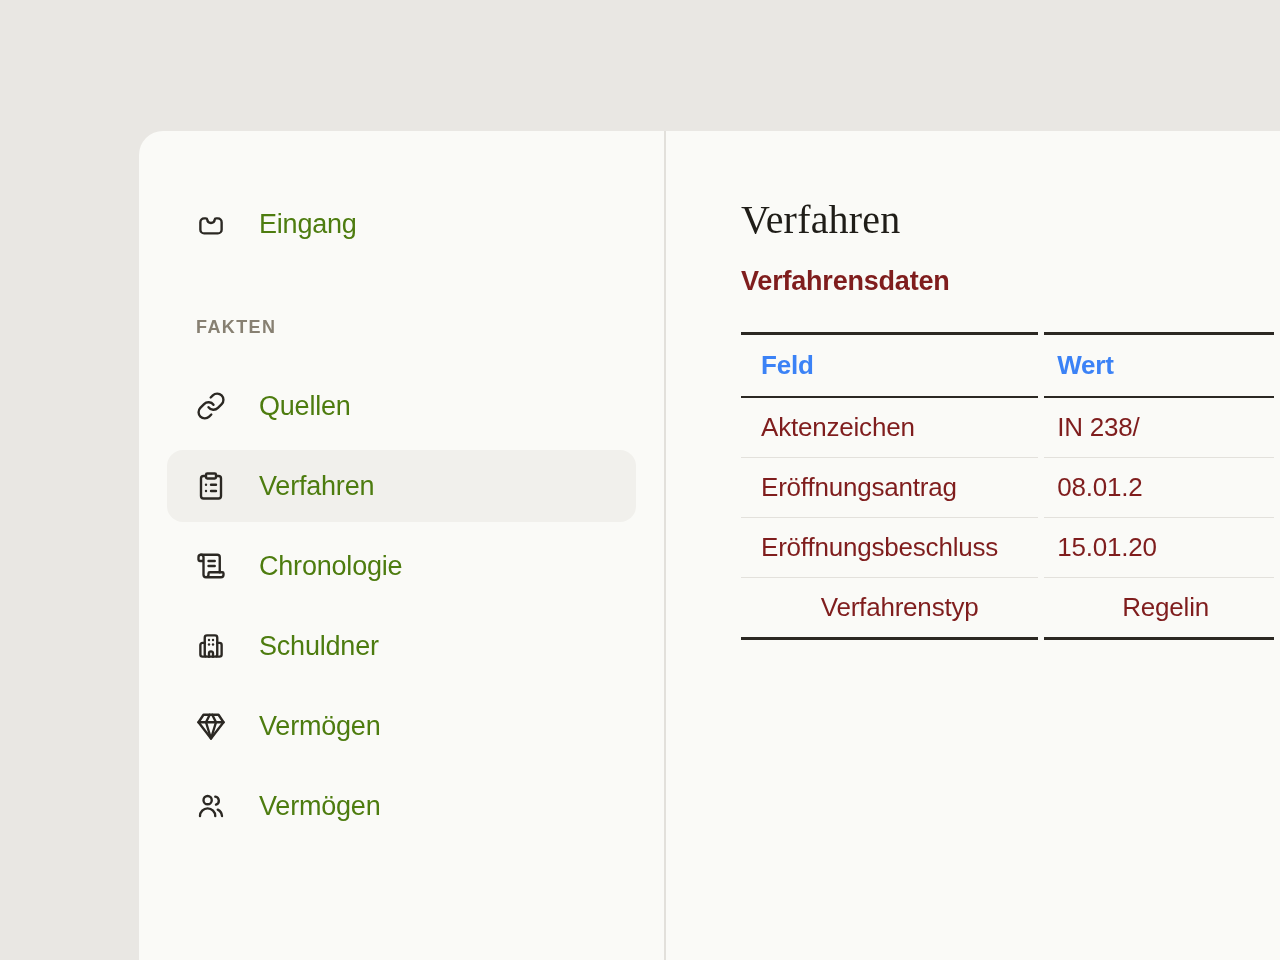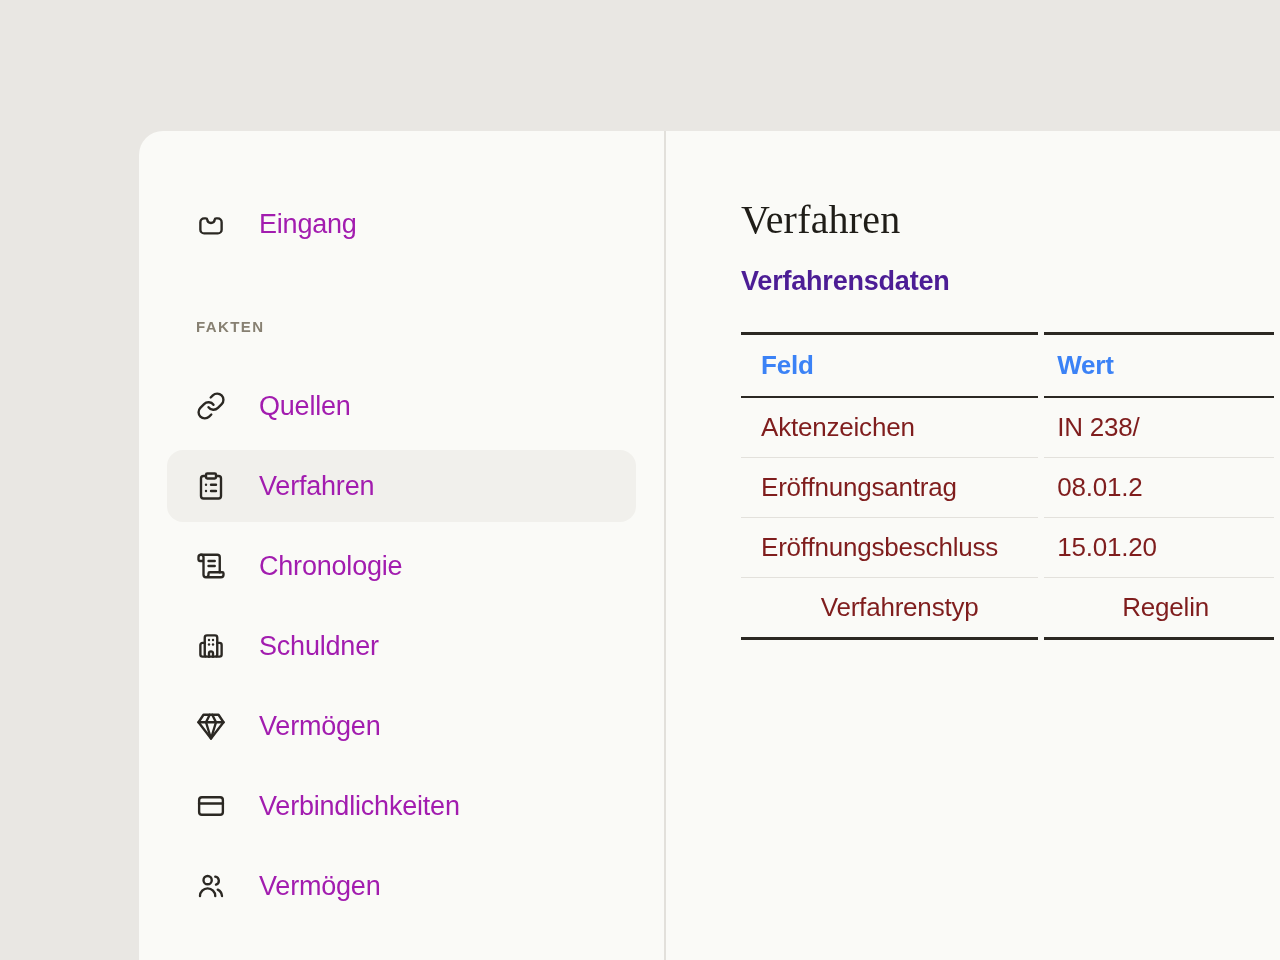--- a/index.html
+++ b/index.html
@@ -31,41 +31,41 @@
     padding: 57px 28px 0 28px;
   }
   .nav-item {
     height: 72px;
     display: flex;
     align-items: center;
     padding-left: 29px;
     border-radius: 16px;
     margin-bottom: 8px;
     cursor: pointer;
-    color: #a21caf;
+    color: #4d7c0f;
   }
   .nav-item.active { background: #f1f0ec; }
   .nav-item .icon {
     width: 30px;
     height: 30px;
     flex: 0 0 30px;
     margin-right: 33px;
     color: #2b2823;
   }
   .nav-item .icon svg { display: block; width: 30px; height: 30px; }
   .nav-label {
     font-size: 27px;
     font-weight: 500;
     letter-spacing: -0.2px;
     white-space: nowrap;
   }
   .section-label {
     margin: 58px 0 34px 0;
     padding-left: 29px;
-    font-size: 15px;
+    font-size: 18px;
     font-weight: 600;
     letter-spacing: 1.4px;
     color: #878072;
     line-height: 18px;
   }
   
   .main {
     flex: 1 1 auto;
     overflow: hidden;
     padding: 69px 0 0 75px;
@@ -79,21 +79,21 @@
     line-height: 40px;
     letter-spacing: 0.2px;
     color: #1f1d18;
   }
   .section-heading {
     margin: 25px 0 0 0;
     font-size: 27px;
     font-weight: 700;
     line-height: 32px;
     letter-spacing: -0.2px;
-    color: #4c1d95;
+    color: #7f1d1d;
   }
   table.data-table {
     margin-top: 35px;
     margin-left: -6px;
     border-collapse: separate;
     border-spacing: 6px 0;
     font-size: 26px;
     letter-spacing: -0.2px;
   }
   table.data-table col.col-field { width: 424px; }
@@ -193,29 +193,20 @@
       <span class="icon">
         <svg viewBox="0 0 24 24" fill="none" stroke="currentColor" stroke-width="1.9" stroke-linecap="round" stroke-linejoin="round">
           <path d="M6 3h12l4 6-10 13L2 9Z"></path>
           <path d="M11 3 8 9l4 13 4-13-3-6"></path>
           <path d="M2 9h20"></path>
         </svg>
       </span>
       <span class="nav-label">Vermögen</span>
     </div>
 
-    <div class="nav-item">
-      <span class="icon">
-        <svg viewBox="0 0 24 24" fill="none" stroke="currentColor" stroke-width="1.9" stroke-linecap="round" stroke-linejoin="round">
-          <rect x="2.5" y="5" width="19" height="14" rx="2.2"></rect>
-          <path d="M2.5 10h19"></path>
-        </svg>
-      </span>
-      <span class="nav-label">Verbindlichkeiten</span>
-    </div>
 
     <div class="nav-item">
       <span class="icon">
         <svg viewBox="0 0 24 24" fill="none" stroke="currentColor" stroke-width="1.9" stroke-linecap="round" stroke-linejoin="round">
           <circle cx="9.3" cy="7.3" r="3.3"></circle>
           <path d="M3.2 20a6.1 6.1 0 0 1 12.2 0"></path>
           <path d="M15.4 4.5a3.3 3.3 0 0 1 .6 6.4"></path>
           <path d="M17.4 14.9a6.1 6.1 0 0 1 3.4 5.1"></path>
         </svg>
       </span>

